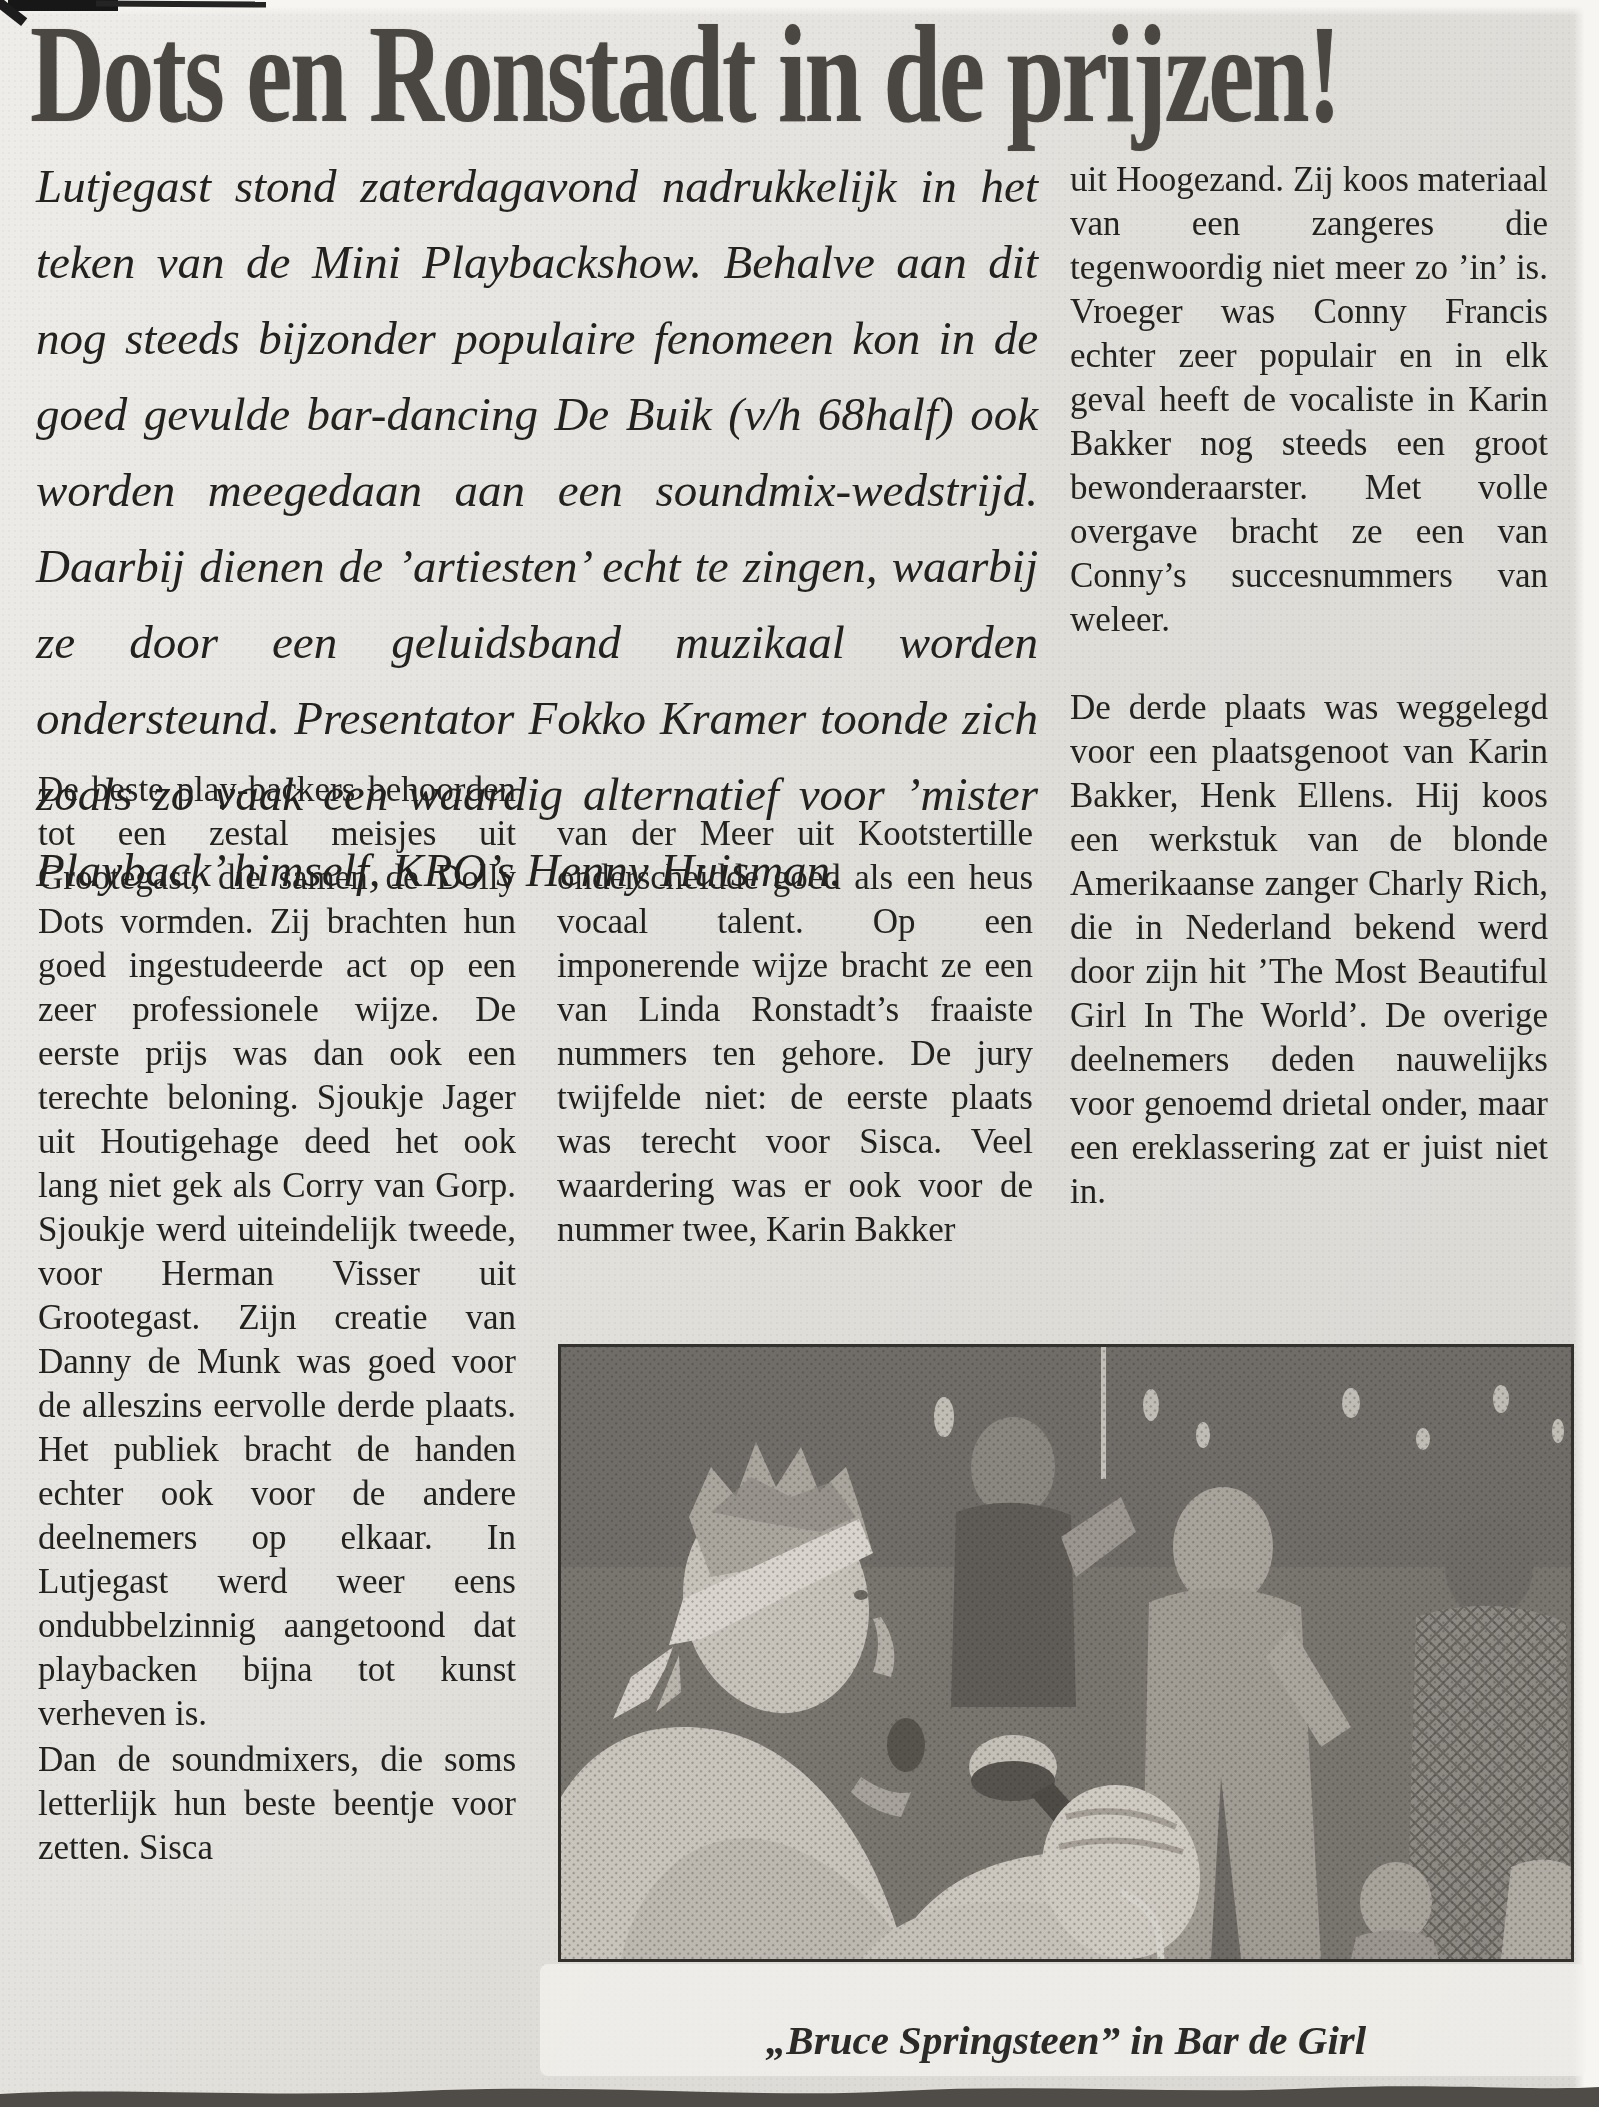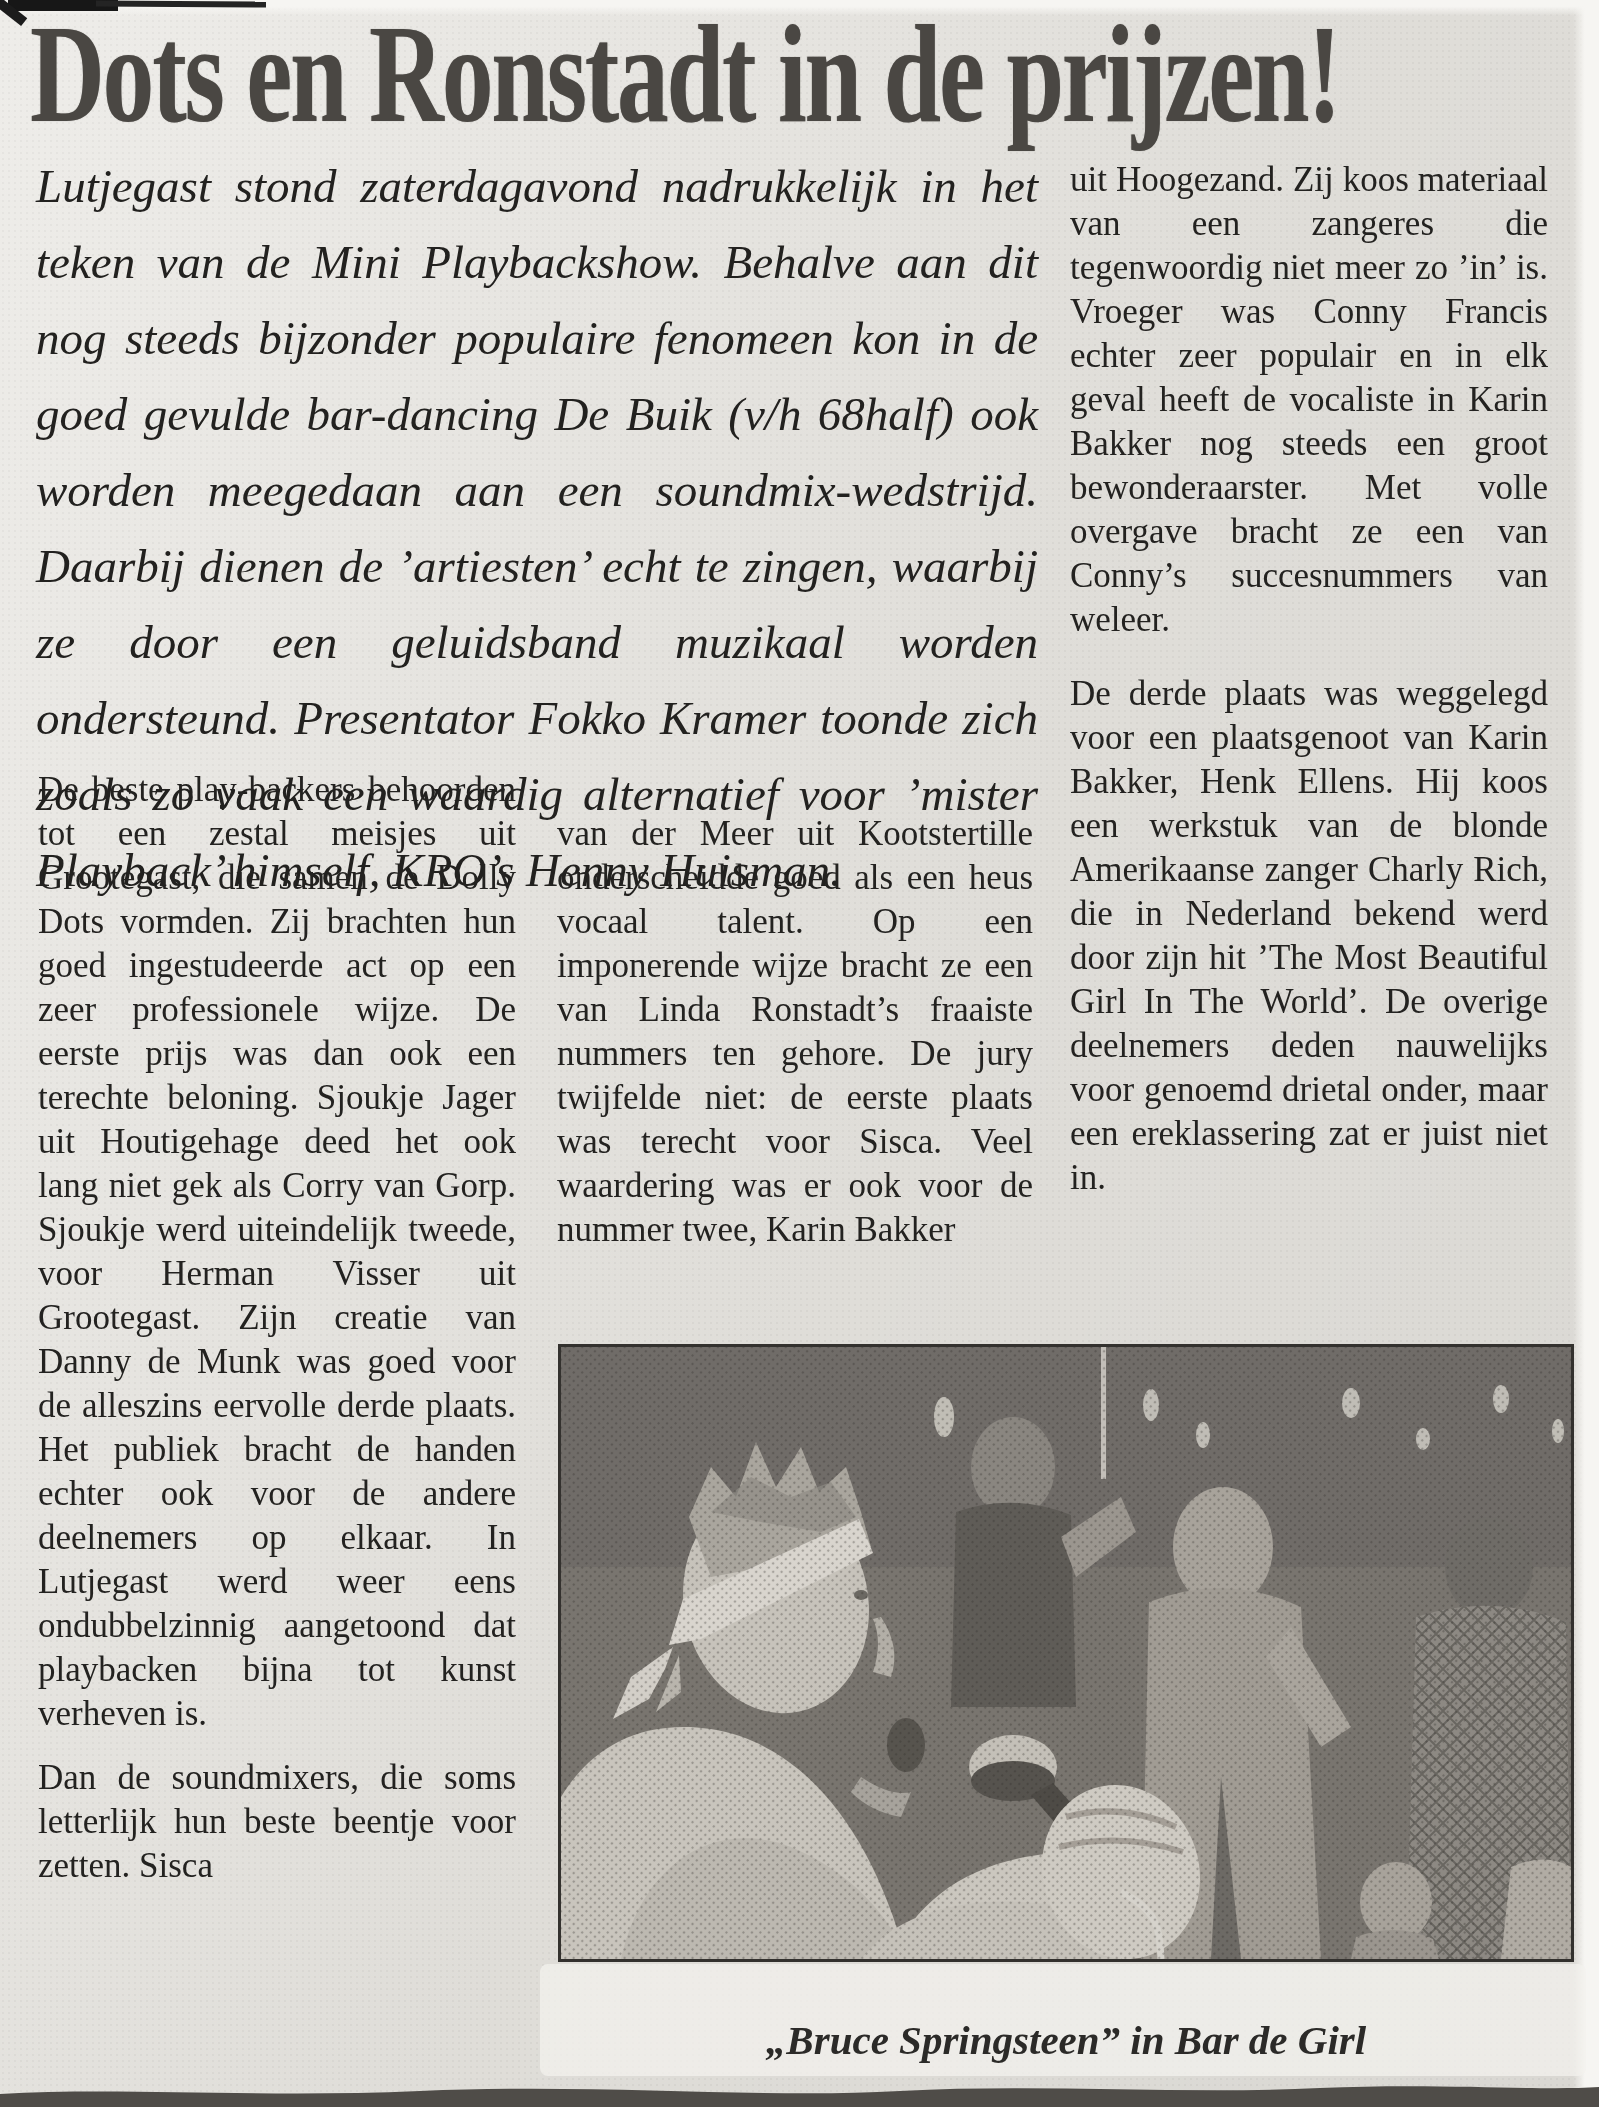--- a/index.html
+++ b/index.html
@@ -39,24 +39,24 @@
     font-style:italic;font-weight:500;font-size:47px;line-height:76px;
     text-align:justify;color:#22211f;
   }
   .lead p{margin:0;}
   .bodycol{
     position:absolute;font-size:35px;line-height:44px;text-align:justify;
     color:#232220;hyphens:auto;-webkit-hyphens:auto;
   }
   .bodycol p{margin:0;}
   .col1{left:38px;top:768px;width:478px;}
-  .col1 p + p{margin-top:20px;}
+  .col1 p + p{margin-top:2px;}
   .col2{left:557px;top:812px;width:476px;}
   .col3{left:1070px;top:158px;width:478px;}
-  .col3 p + p{margin-top:30px;}
+  .col3 p + p{margin-top:44px;}
 
   .caption-strip{
     position:absolute;left:540px;top:1964px;width:1046px;height:112px;
     background:rgba(243,242,238,.75);border-radius:8px;
   }
   .photo{
     position:absolute;left:558px;top:1344px;width:1010px;height:612px;
     border:3px solid #33312e;background:#79756f;box-sizing:content-box;
   }
   .photo svg{display:block;width:100%;height:100%;}

